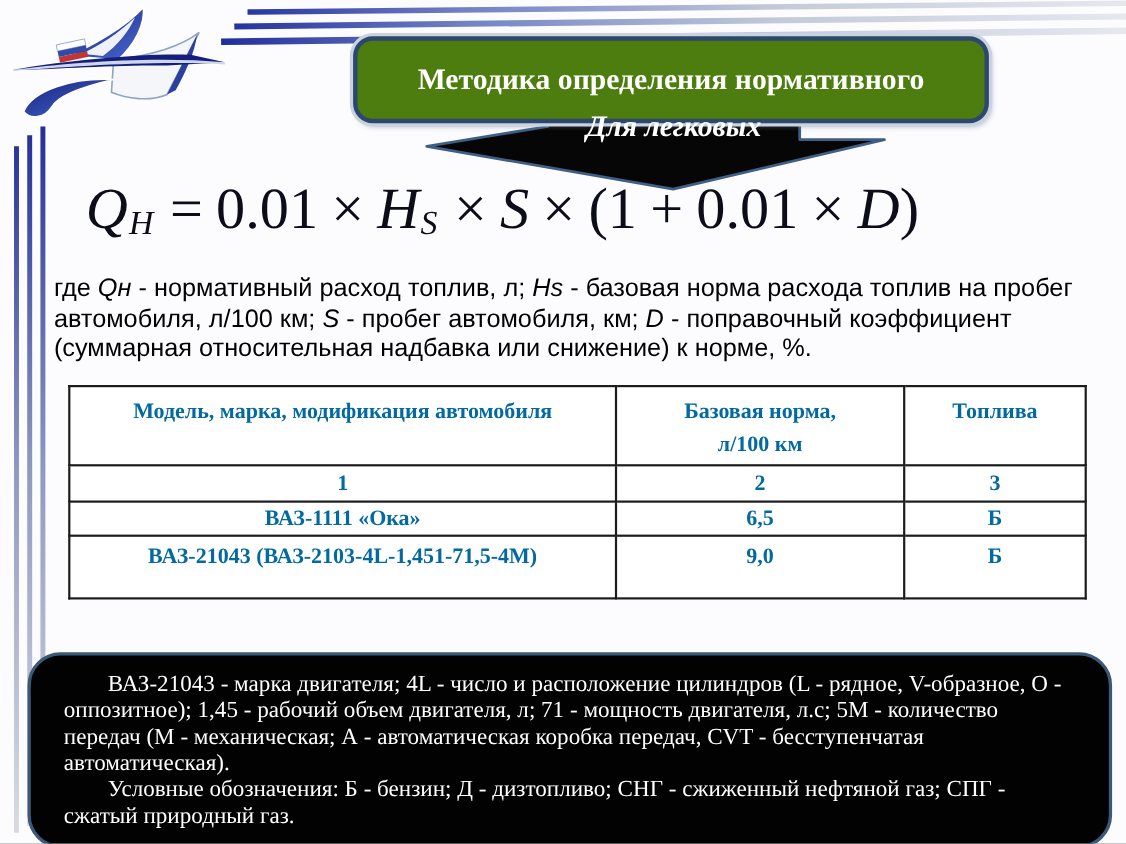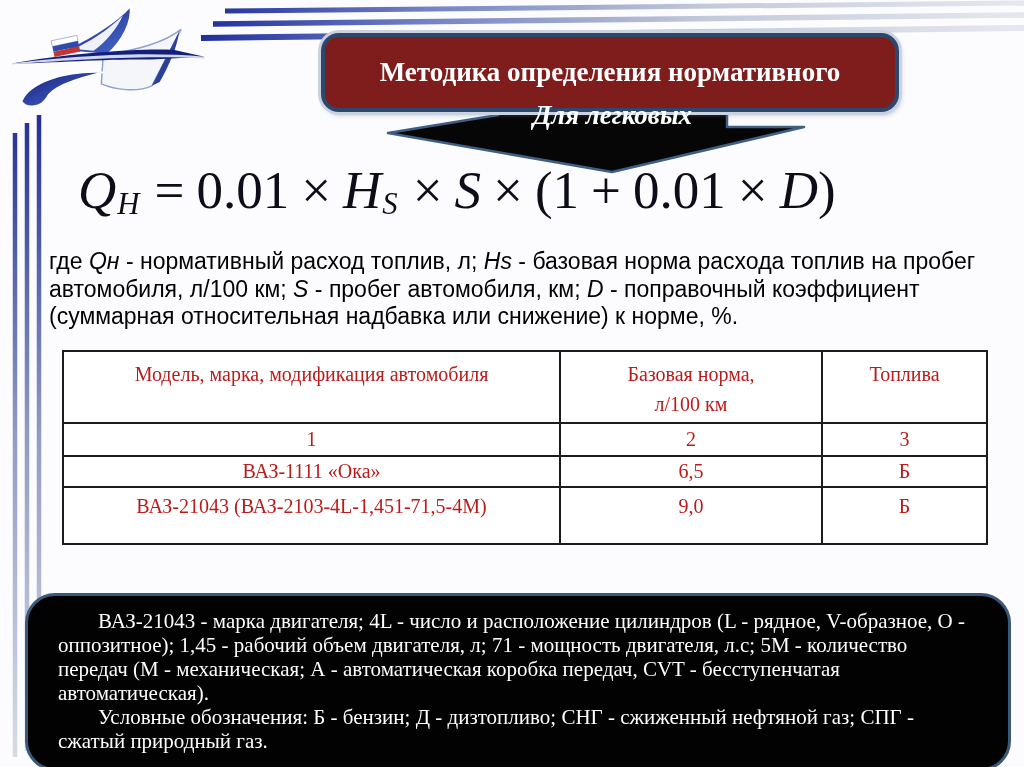--- a/index.html
+++ b/index.html
@@ -5,21 +5,21 @@
   html,body{margin:0;padding:0;background:#888;}
   .slide{
     position:relative;width:1024px;height:767px;margin:0 auto;
     background:#fcfcfe;overflow:hidden;
     font-family:"Liberation Serif",serif;
   }
   svg{display:block}
   
   .title-box{
     position:absolute;left:321px;top:33px;width:578px;height:79px;
-    box-sizing:border-box;background:#7f1d1d;
+    box-sizing:border-box;background:#4d7c0f;
     border:4px solid #2c486e;border-radius:18px;
     box-shadow:0 0 0 3px #c9d2de, 2px 3px 5px rgba(110,125,150,.45);
     display:flex;flex-direction:column;justify-content:center;
     text-align:center;color:#fff;font-weight:bold;
     font-size:27px;line-height:33px;
   }
   
   .callout-svg{position:absolute;left:380px;top:93px;width:440px;height:90px;}
   .callout-text{
     position:absolute;left:440px;top:101px;width:345px;text-align:center;
@@ -37,21 +37,21 @@
   .explanation{
     position:absolute;left:49px;top:248px;width:938px;
     font-family:"Liberation Sans",sans-serif;
     font-size:23px;line-height:27.5px;color:#000000;
   }
   .explanation .var{font-style:italic}
   
   table.norms{
     position:absolute;left:62px;top:350px;width:924px;
     border-collapse:collapse;table-layout:fixed;
-    font-size:20px;color:#b91c1c;background:#fff;
+    font-size:20px;color:#0369a1;background:#fff;font-weight:bold;
   }
   table.norms td{border:2px solid #1c1c1c;padding:0;text-align:center;}
   table.norms col.c1{width:497px}
   table.norms col.c2{width:262px}
   table.norms col.c3{width:165px}
   tr.hdr td{height:63px;vertical-align:top;padding-top:7px;line-height:30px}
   tr.hdr .wrap2{display:inline-block;max-width:165px}
   tr.num td{height:31px}
   tr.r1 td{height:29px}
   tr.r2 td{height:48px;vertical-align:top;padding-top:7px}

